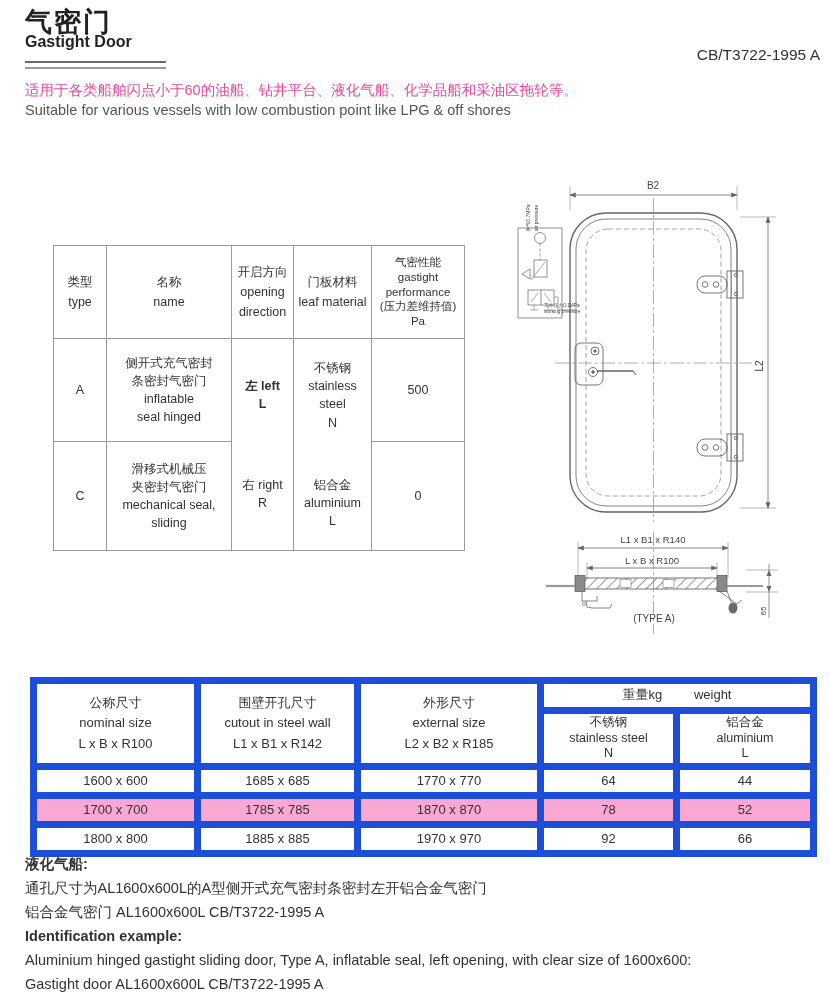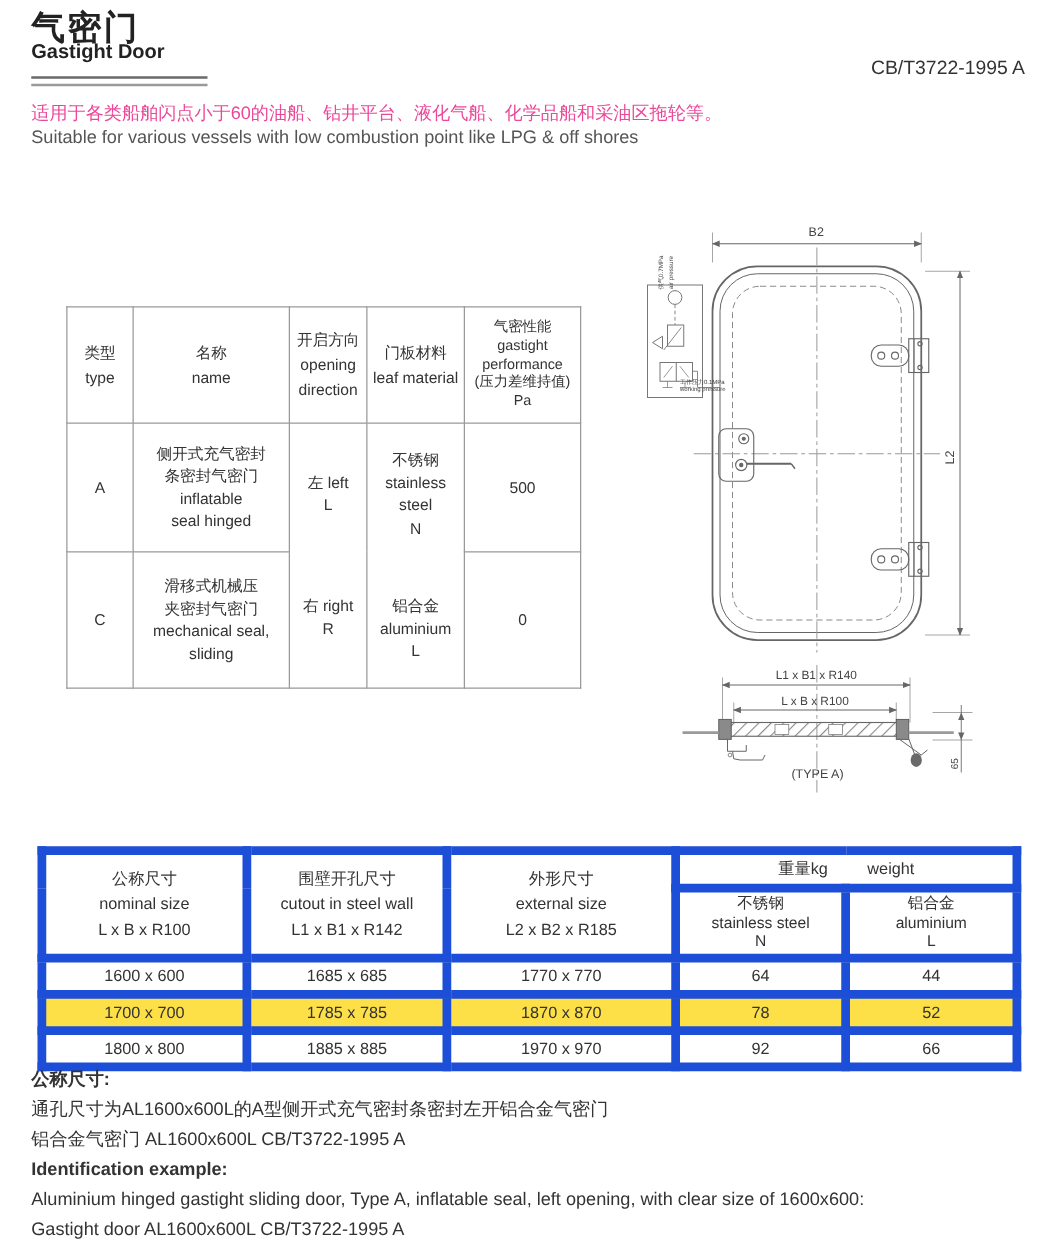--- a/index.html
+++ b/index.html
@@ -22,34 +22,34 @@
   .type-table{left:53px;top:245px;width:411px;}
   .type-table td{
     border:1px solid #999;text-align:center;vertical-align:middle;
     font-size:12.5px;color:#333;white-space:pre-line;line-height:1.45;padding:2px;
   }
   .type-table .hdr{line-height:1.6;}
   .type-table .perf-hdr{font-size:11.5px;line-height:1.3;}
   .type-table tr.r-hdr{height:93px;}
   .type-table tr.r-a{height:87px;}
   .type-table tr.r-c{height:93px;}
-  .opt-gap{margin-bottom:44px;}
+  .opt-gap{margin-bottom:44px;font-weight:bold;}
   .opt-gap2{margin-bottom:26px;}
   
   .size-table{left:30px;top:677px;width:780px;
     border-top:2px solid #444;border-bottom:2px solid #444;}
   .size-table td{
     border:7px solid #1d4ed8;text-align:center;vertical-align:middle;
     font-size:13px;color:#333;line-height:1.55;padding:1px;
   }
   .size-table .sub{line-height:1.25;font-size:12.5px;}
   .size-table tr.h1{height:30px;}
   .size-table tr.h2{height:48px;}
   .size-table tr.dr{height:27px;}
-  .size-table tr.alt td{background:#fde047;}
+  .size-table tr.alt td{background:#f9a8d4;}
   .wlabel{display:inline-block;margin:0 14px;}
   
   .notes{left:25px;top:852px;font-size:14.5px;color:#333;}
   .notes p{margin:0;line-height:24px;}
   .notes .b{font-weight:bold;}
   
   .drawing{left:500px;top:170px;}
   svg text{font-family:"Liberation Sans","DejaVu Sans",sans-serif;fill:#444;}
   .dim{font-size:10px;}
   .dim-s{font-size:9.5px;}
@@ -309,19 +309,19 @@
     <td>1800 x 800</td>
     <td>1885 x 885</td>
     <td>1970 x 970</td>
     <td>92</td>
     <td>66</td>
   </tr>
 </tbody>
   </table>
 
 <div class="abs notes">
-  <p class="b">公称尺寸:</p>
+  <p class="b">液化气船:</p>
   <p>通孔尺寸为AL1600x600L的A型侧开式充气密封条密封左开铝合金气密门</p>
   <p>铝合金气密门 AL1600x600L CB/T3722-1995 A</p>
   <p class="b">Identification example:</p>
   <p>Aluminium hinged gastight sliding door, Type A, inflatable seal, left opening, with clear size of 1600x600:</p>
   <p>Gastight door AL1600x600L CB/T3722-1995 A</p>
 </div>
 
 </body></html>

